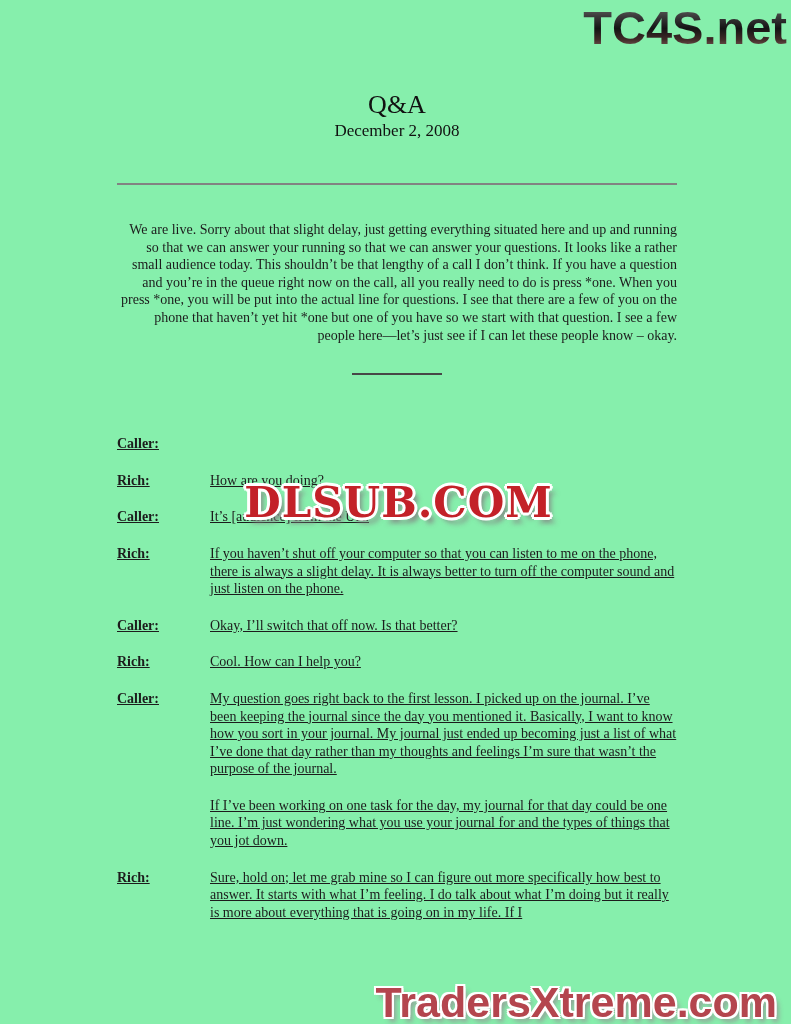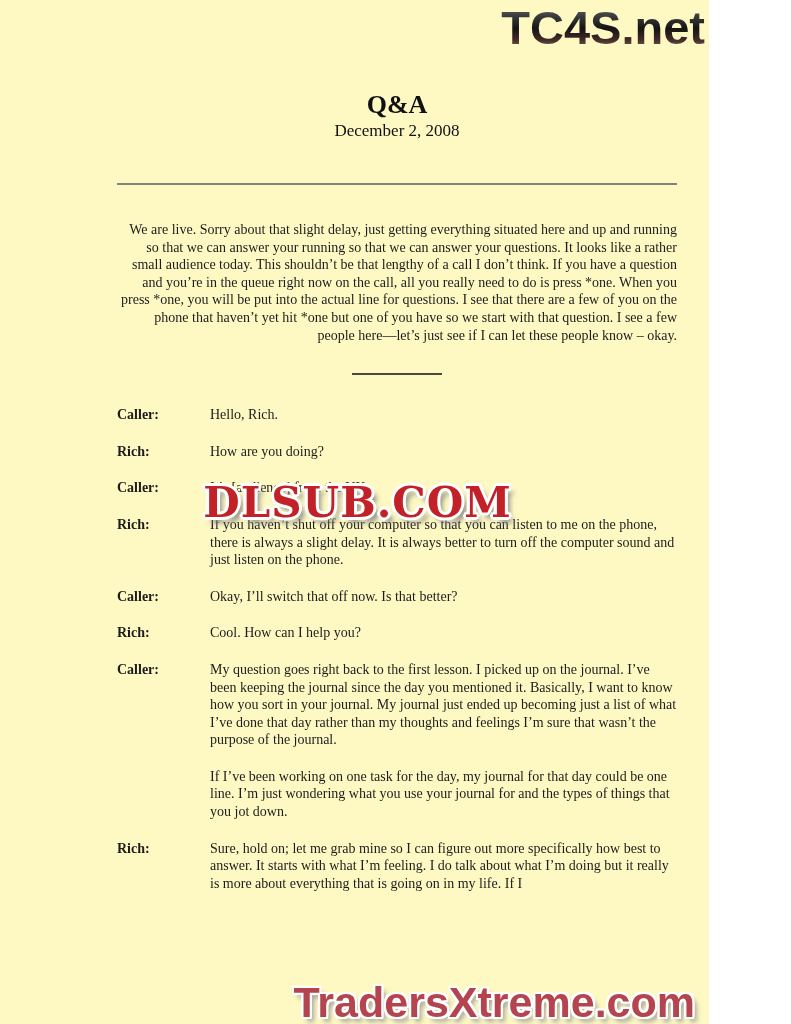--- a/index.html
+++ b/index.html
@@ -1,21 +1,21 @@
 <!DOCTYPE html>
 <html><head>
 <meta charset="utf-8">
 <style>
   * { margin: 0; padding: 0; box-sizing: border-box; }
   html, body { background: #ffffff; }
   .page {
     position: relative;
-    width: 709px;
+    width: 791px;
     height: 1024px;
-    background: #fef9c3;
+    background: #86efac;
     overflow: hidden;
     font-family: "Liberation Serif", serif;
     color: #1c1c1c;
   }
 
   
   .tc4s-logo {
     position: absolute;
     top: 0px;
     right: 4px;
@@ -33,21 +33,21 @@
   
   .content {
     position: absolute;
     left: 117px;
     top: 0;
     width: 560px;
   }
   .doc-title {
     padding-top: 90px;
     text-align: center;
-    font-weight: bold;
+    font-weight: normal;
     font-size: 26px;
     line-height: 30px;
     color: #111;
   }
   .doc-date {
     text-align: center;
     font-size: 17px;
     line-height: 21px;
     color: #111;
   }
@@ -64,21 +64,22 @@
     text-align: right;
   }
   .section-divider {
     margin: 29px auto 0 auto;
     width: 90px;
     border: none;
     border-top: 2px solid #474747;
     height: 0;
   }
   .transcript {
-    margin-top: 31px;
+    margin-top: 60px;
+    text-decoration: underline;
   }
   .t-row {
     display: flex;
     margin-bottom: 19px;
     font-size: 14px;
     line-height: 17.6px;
   }
   .t-speaker {
     width: 93px;
     flex: 0 0 93px;
@@ -137,21 +138,20 @@
   <div class="content">
     <div class="doc-title">Q&amp;A</div>
     <div class="doc-date">December 2, 2008</div>
     <hr class="top-rule">
     <div class="intro">We are live. Sorry about that slight delay, just getting everything situated here and up and running so that we can answer your running so that we can answer your questions. It looks like a rather small audience today. This shouldn’t be that lengthy of a call I don’t think. If you have a question and you’re in the queue right now on the call, all you really need to do is press *one. When you press *one, you will be put into the actual line for questions. I see that there are a few of you on the phone that haven’t yet hit *one but one of you have so we start with that question. I see a few people here—let’s just see if I can let these people know – okay.</div>
     <hr class="section-divider">
 
     <div class="transcript">
       <div class="t-row">
         <span class="t-speaker">Caller:</span>
-        <span class="t-text">Hello, Rich.</span>
       </div>
       <div class="t-row">
         <span class="t-speaker">Rich:</span>
         <span class="t-text">How are you doing?</span>
       </div>
       <div class="t-row">
         <span class="t-speaker">Caller:</span>
         <span class="t-text">It’s [audience] from the UK.</span>
       </div>
       <div class="t-row">

